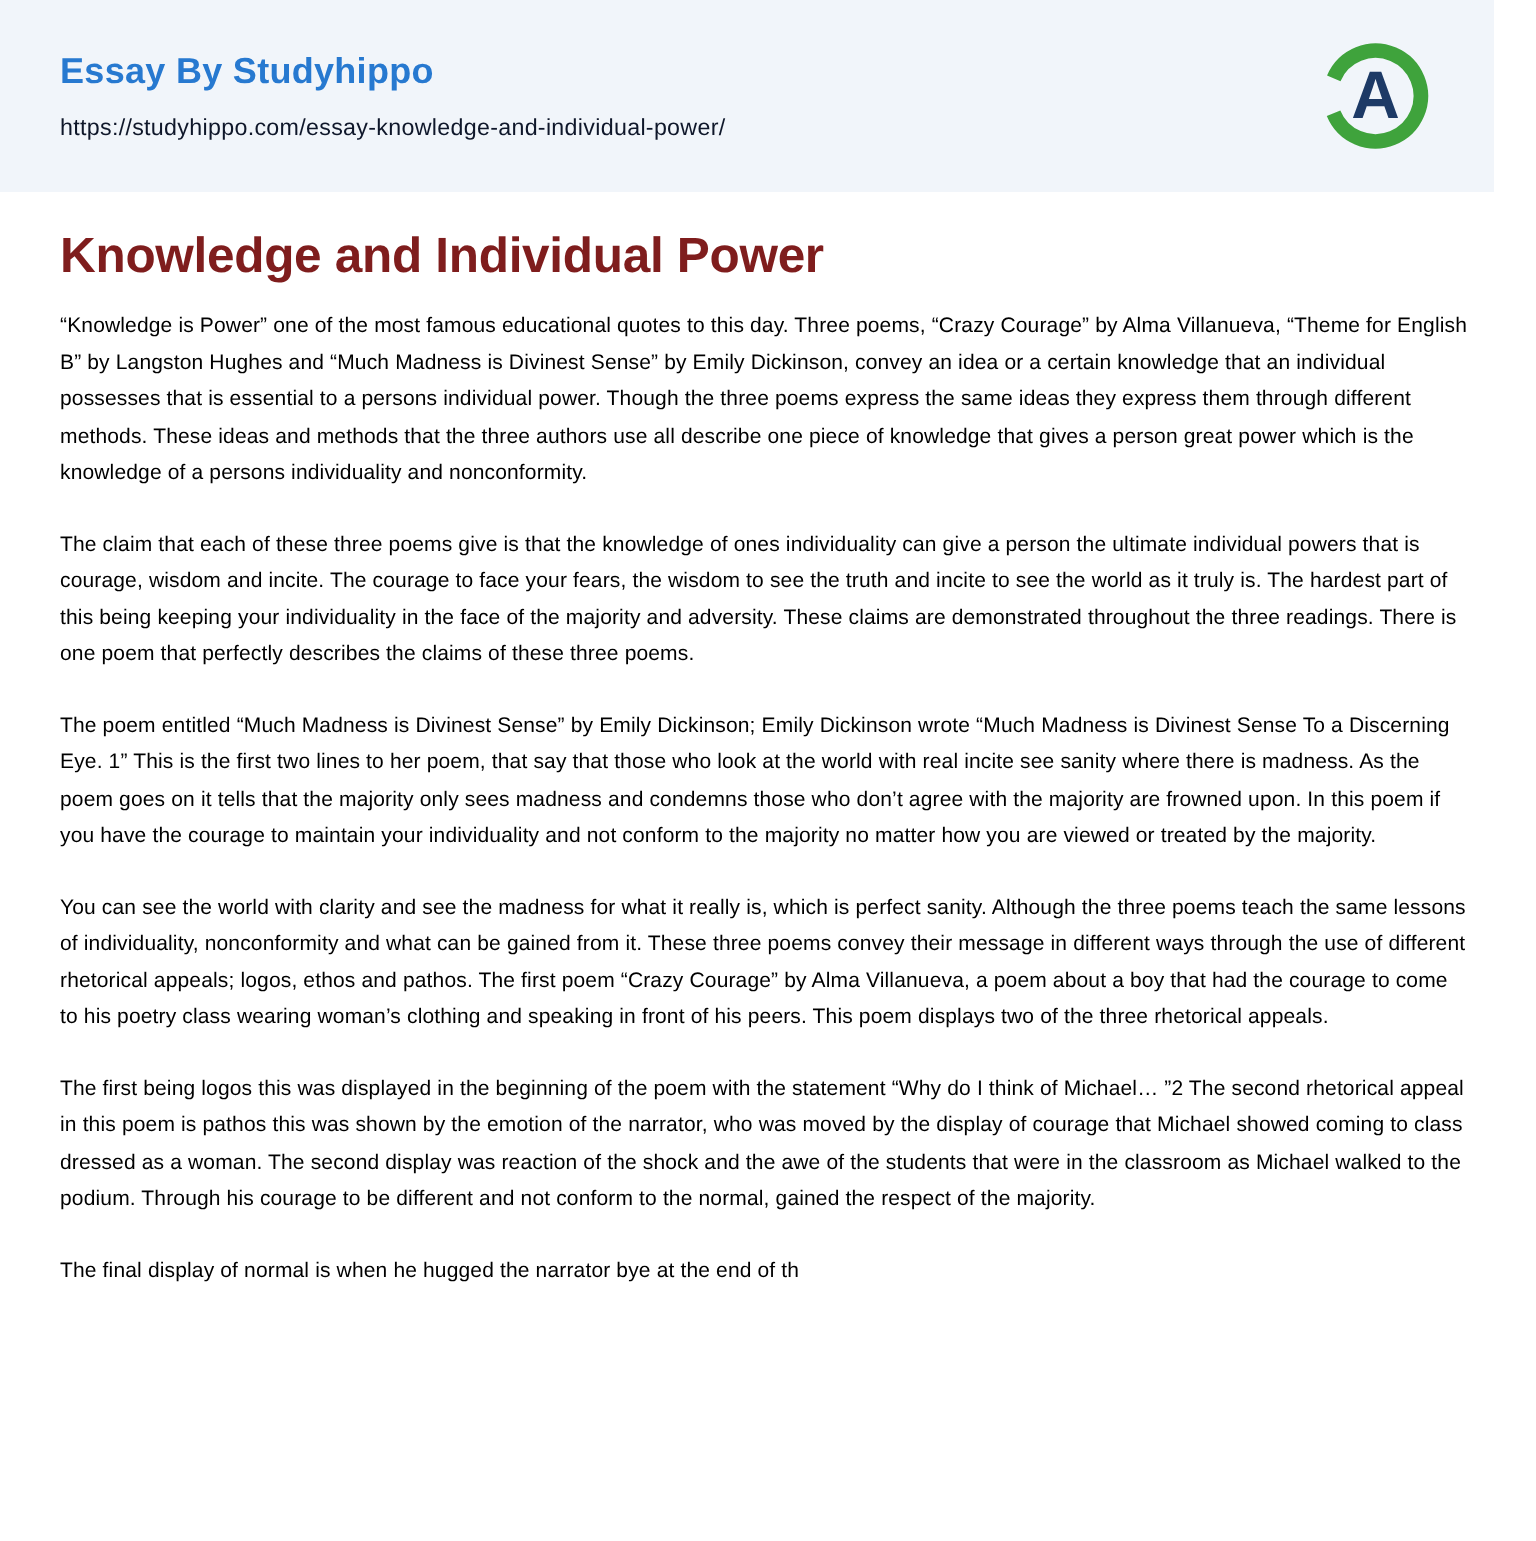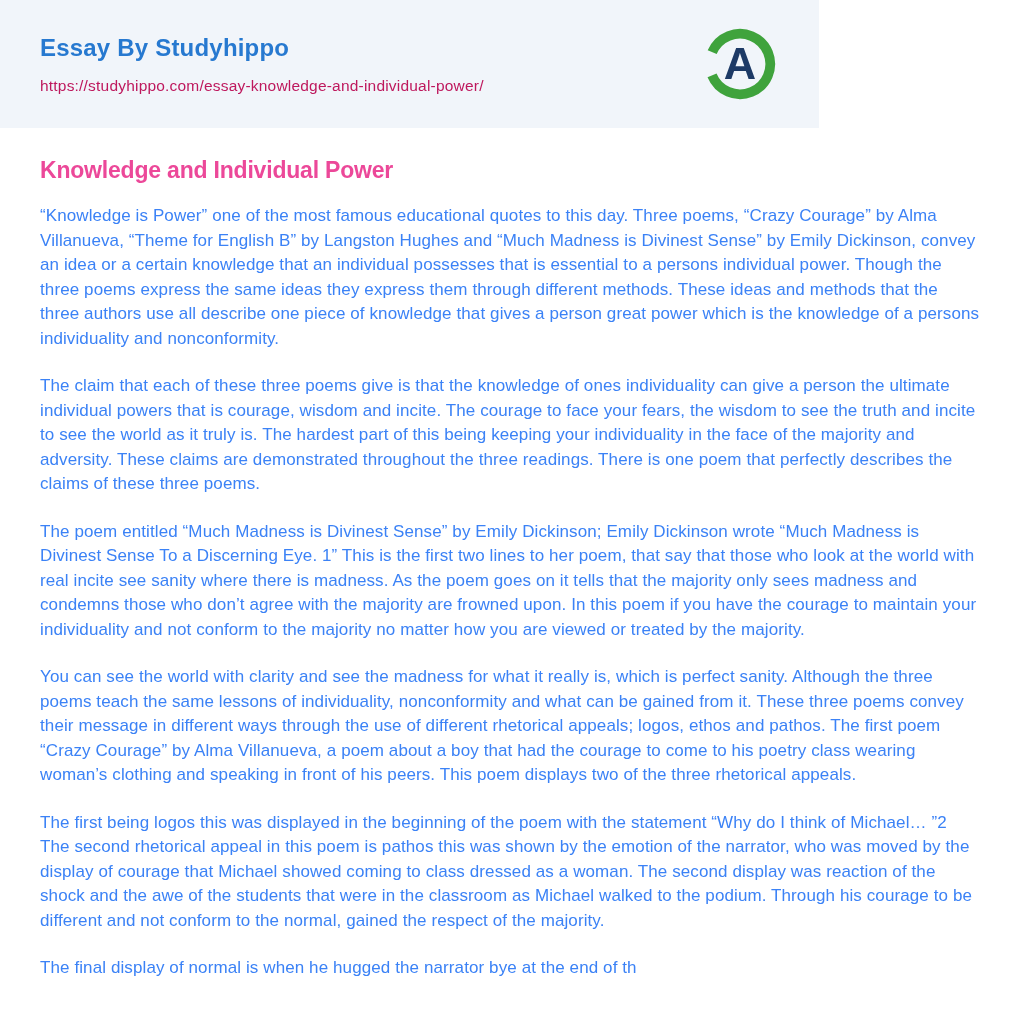--- a/index.html
+++ b/index.html
@@ -8,68 +8,68 @@
     width: 1024px;
     min-height: 1027px;
     background: #ffffff;
     font-family: "Liberation Sans", sans-serif;
     overflow: hidden;
   }
 
   
   .site-header {
     background: #f1f5fa;
-    width: 819px;
+    width: 996px;
     height: 128px;
     padding: 16px 40px;
     display: flex;
     align-items: center;
     justify-content: space-between;
   }
   .header-left { display: flex; flex-direction: column; justify-content: center; }
   .brand-link {
     color: #2779d0;
     font-size: 24px;
     font-weight: 700;
     letter-spacing: 0.2px;
     text-decoration: none;
     cursor: pointer;
   }
   .page-url {
     margin-top: 15px;
-    color: #be185d;
+    color: #0f172a;
     font-size: 15.5px;
     letter-spacing: 0.2px;
     text-decoration: none;
     cursor: pointer;
   }
   .logo-wrap {
     width: 78px;
     height: 78px;
     flex: 0 0 auto;
     cursor: pointer;
   }
 
   
   .article {
     padding: 22px 40px 0 40px;
   }
   .article-title {
     margin: 0 0 14px 0;
-    font-size: 23px;
+    font-size: 33px;
     line-height: 40px;
     font-weight: 800;
-    color: #ec4899;
+    color: #7f1d1d;
     letter-spacing: -0.2px;
   }
   .essay-paragraph {
     margin: 0 4px 23px 0;
-    font-size: 17px;
+    font-size: 14px;
     line-height: 24.5px;
-    color: #3b82f6;
+    color: #000000;
     letter-spacing: 0.1px;
   }
   .essay-paragraph:last-child { margin-bottom: 0; }
 </style>
 </head>
 <body>
 
 <header class="site-header">
   <div class="header-left">
     <a class="brand-link">Essay By Studyhippo</a>

